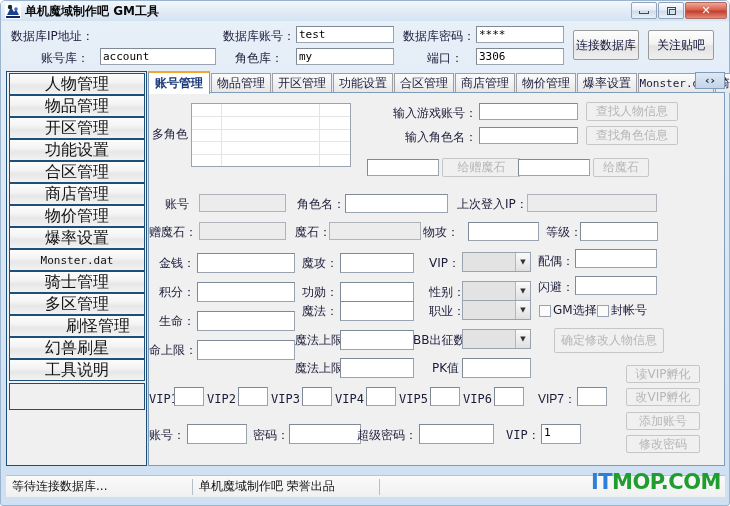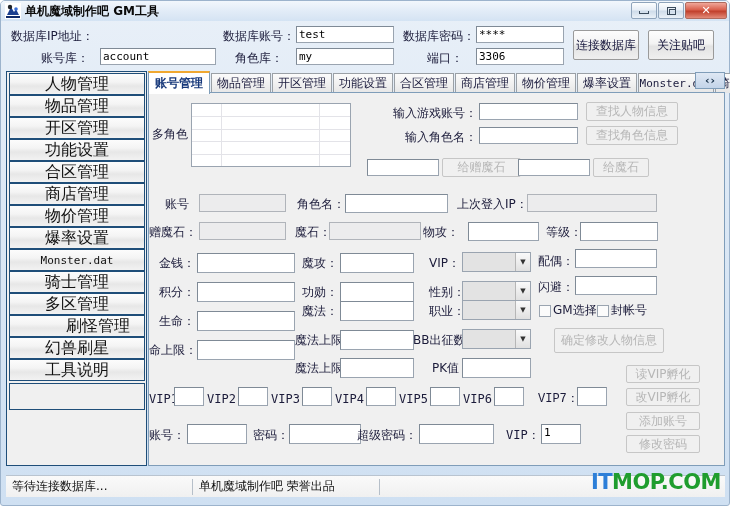--- a/index.html
+++ b/index.html
@@ -419,21 +419,21 @@
     <span class="fld-label" style="left:58px; top:299px; font-family:'DejaVu Sans Mono',monospace;">VIP2：</span>
     <span class="txtbox" style="left:89px; top:294px; width:30px; height:19px;"></span>
     <span class="fld-label" style="left:122px; top:299px; font-family:'DejaVu Sans Mono',monospace;">VIP3：</span>
     <span class="txtbox" style="left:153px; top:294px; width:30px; height:19px;"></span>
     <span class="fld-label" style="left:186px; top:299px; font-family:'DejaVu Sans Mono',monospace;">VIP4：</span>
     <span class="txtbox" style="left:217px; top:294px; width:30px; height:19px;"></span>
     <span class="fld-label" style="left:250px; top:299px; font-family:'DejaVu Sans Mono',monospace;">VIP5：</span>
     <span class="txtbox" style="left:281px; top:294px; width:30px; height:19px;"></span>
     <span class="fld-label" style="left:314px; top:299px; font-family:'DejaVu Sans Mono',monospace;">VIP6：</span>
     <span class="txtbox" style="left:345px; top:294px; width:30px; height:19px;"></span>
-    <span class="fld-label" style="left:389px; top:299px; font-family:Liberation Mono, monospace;">VIP7：</span>
+    <span class="fld-label" style="left:389px; top:299px; font-family:Liberation Sans, sans-serif;">VIP7：</span>
     <span class="txtbox" style="left:428px; top:294px; width:30px; height:19px;"></span>
 
     <span class="fld-label" style="left:0px; top:335px;">账号：</span>
     <span class="txtbox" style="left:38px; top:331px; width:60px; height:20px;"></span>
     <span class="fld-label" style="left:104px; top:335px;">密码：</span>
     <span class="txtbox" style="left:140px; top:331px; width:72px; height:20px;"></span>
     <span class="fld-label" style="left:208px; top:335px;">超级密码：</span>
     <span class="txtbox" style="left:270px; top:331px; width:75px; height:20px;"></span>
     <span class="fld-label" style="left:357px; top:335px; font-family:'DejaVu Sans Mono',monospace;">VIP：</span>
     <span class="txtbox" style="left:392px; top:331px; width:40px; height:20px;">1</span>

